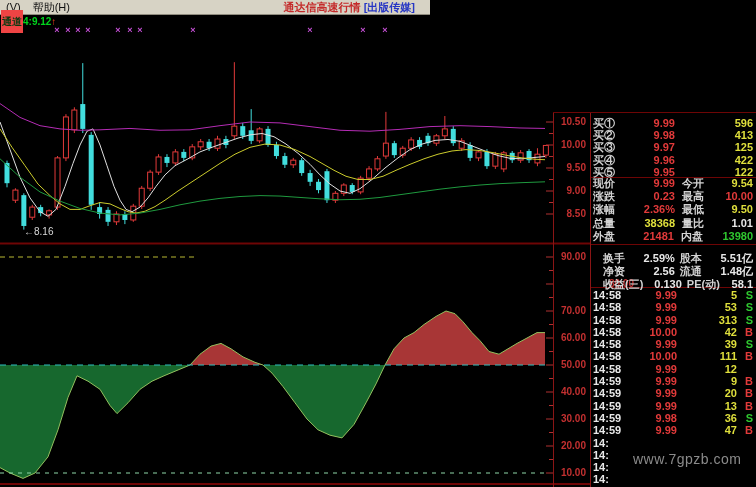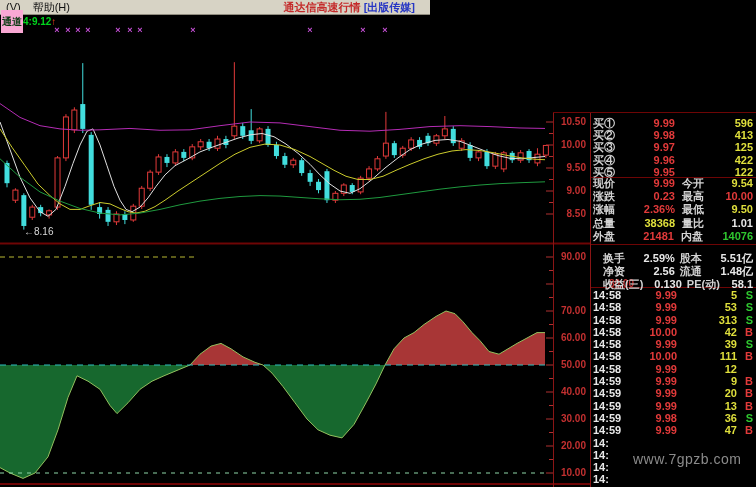--- a/index.html
+++ b/index.html
@@ -8,21 +8,21 @@
   
   .menubar{position:absolute;left:0;top:0;width:430px;height:14px;background:#d7d3c5;
            border-bottom:1px solid #8f8b7e;display:flex;align-items:center;
            font-size:11px;line-height:14px;color:#111;}
   .mb-item{padding:0 6px;cursor:default;}
   .mb-title{margin-left:auto;padding-right:15px;font-weight:bold;white-space:nowrap;}
   .t-red{color:#c42a2a;}
   .t-blue{color:#2636c4;}
   
   .ind-label{position:absolute;left:1px;top:15px;font-size:10px;font-weight:bold;white-space:nowrap;}
-  .ind-head{background:#f9a8d4;color:#073a10;padding:6px 1px;}
+  .ind-head{background:#ef4444;color:#073a10;padding:6px 1px;}
   .ind-val{color:#00d41c;}
   .ind-arrow{color:#ff4a1a;}
   
   .low-ann{position:absolute;left:24px;top:226px;font-size:10px;color:#d8d8d8;}
   
   .axis-label{position:absolute;left:553px;width:33px;text-align:right;
               font-size:10px;font-weight:bold;color:#c33030;}
   
   .qp{position:absolute;left:591px;top:112px;width:165px;color:#d8d8d8;
       font-size:11px;font-weight:bold;}
@@ -344,21 +344,21 @@
         <div class="row stats-row">
           <span class="lbl">总量</span>
           <span class="v1 c-yellow">38368</span>
           <span class="lbl l2">量比</span>
           <span class="v2 c-white">1.01</span>
         </div>
         <div class="row stats-row">
           <span class="lbl">外盘</span>
           <span class="v1 c-red">21481</span>
           <span class="lbl l2">内盘</span>
-          <span class="v2 c-green">14076</span>
+          <span class="v2 c-green">13980</span>
         </div>
       </div>
 
     <div class="fin-block">
 
     <div class="row fin-row">
           <span class="lbl">换手</span>
           <span class="v1 c-white">2.59%</span>
           <span class="lbl l2">股本</span>
           <span class="v2 c-white">5.51亿</span>

